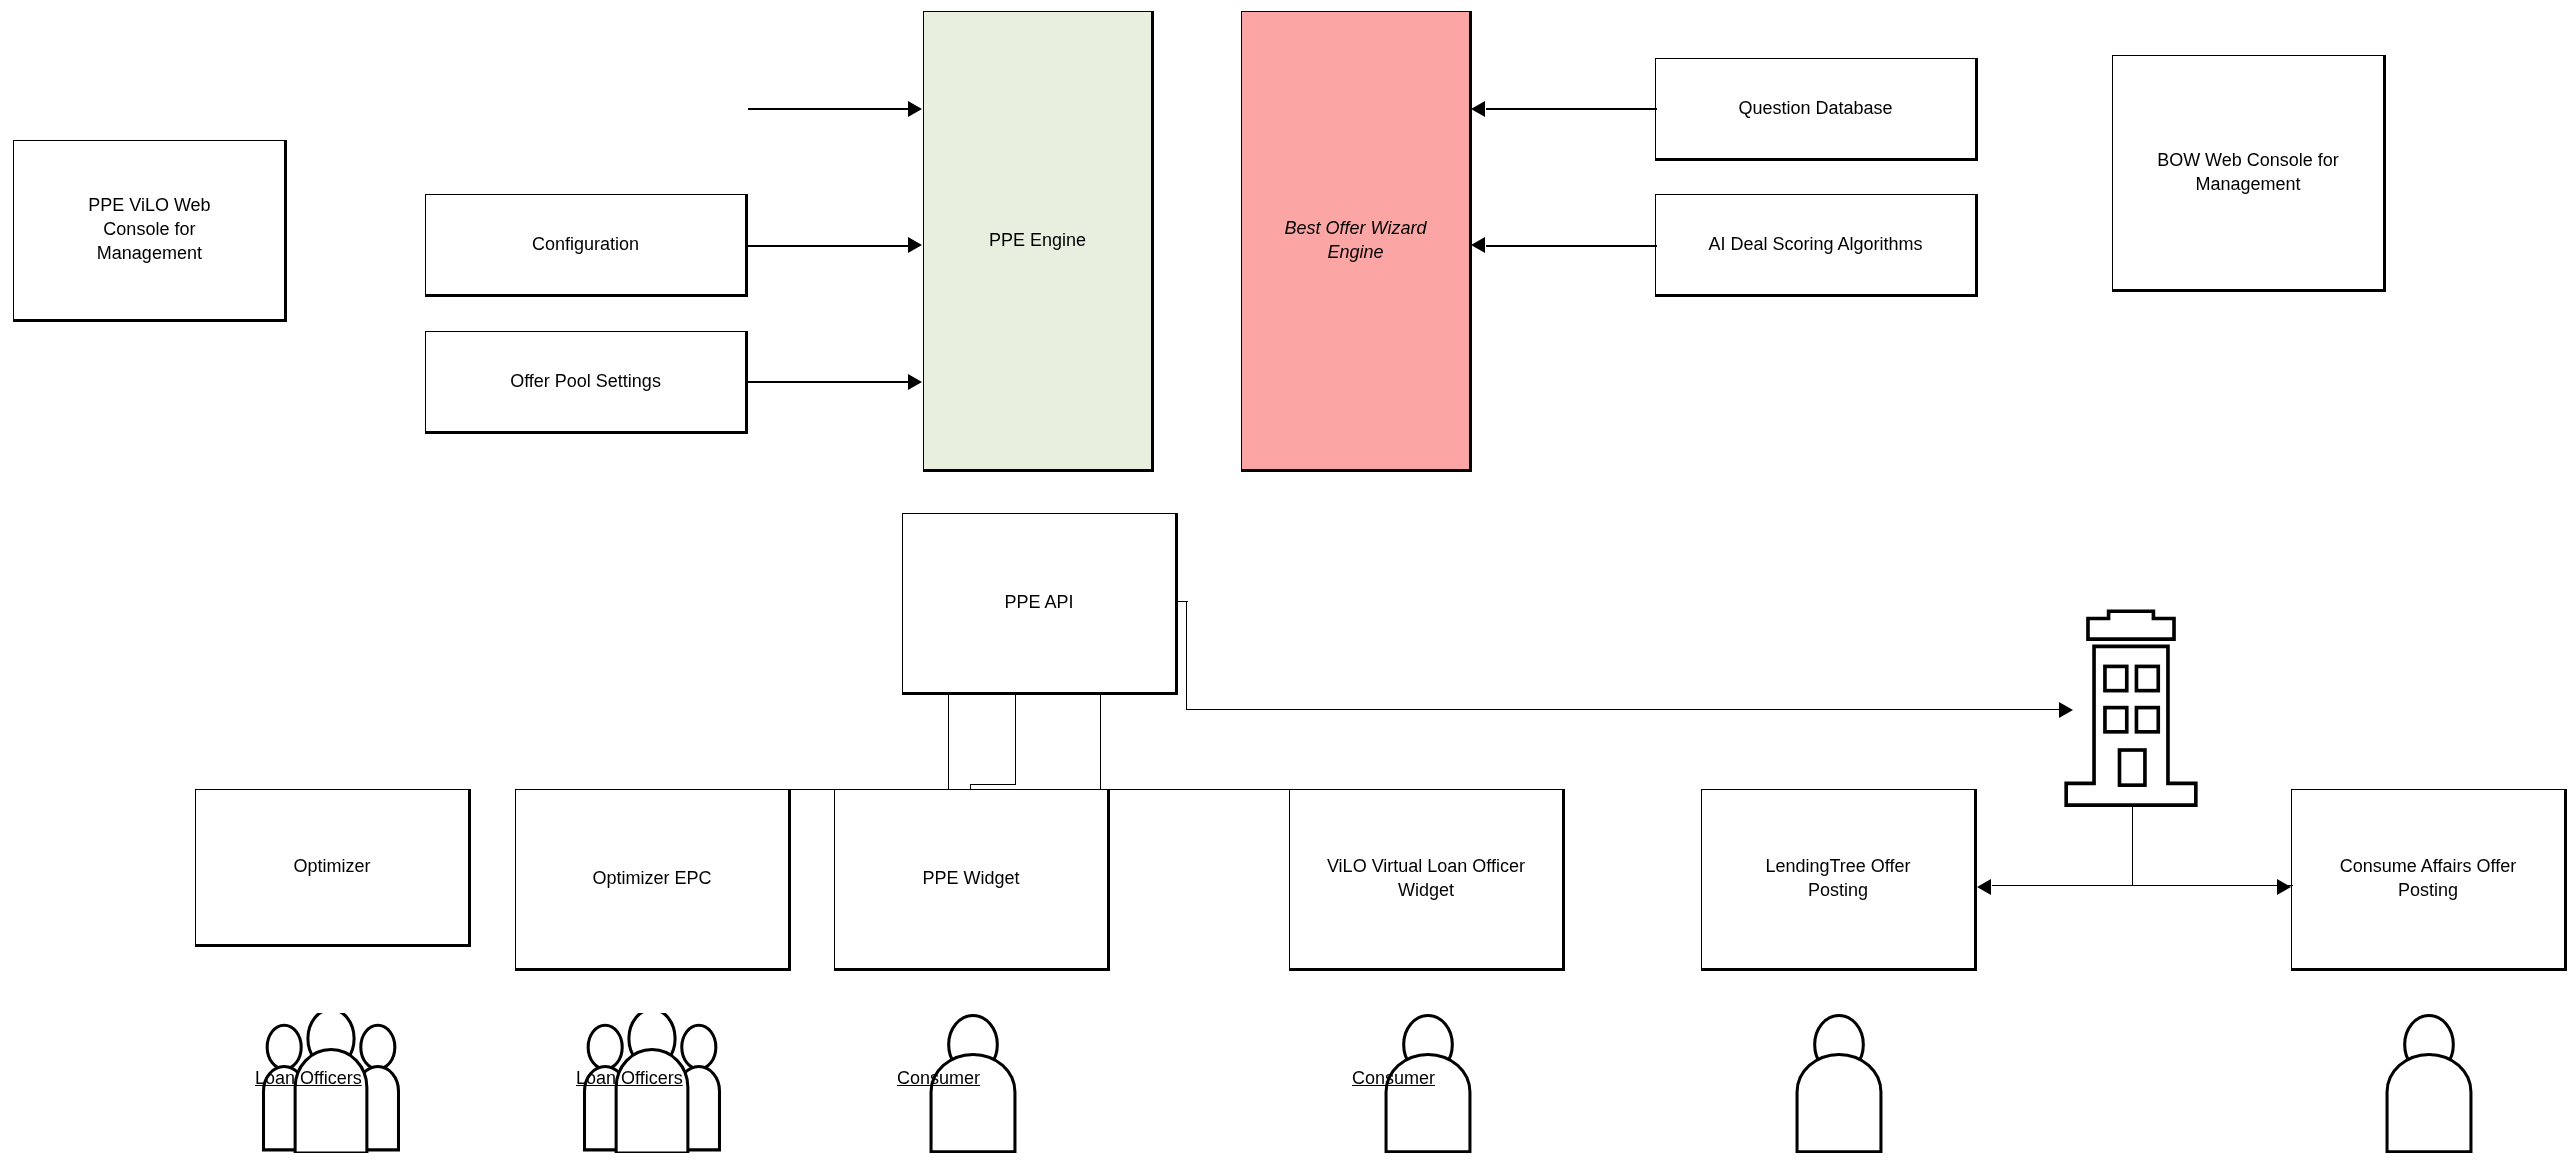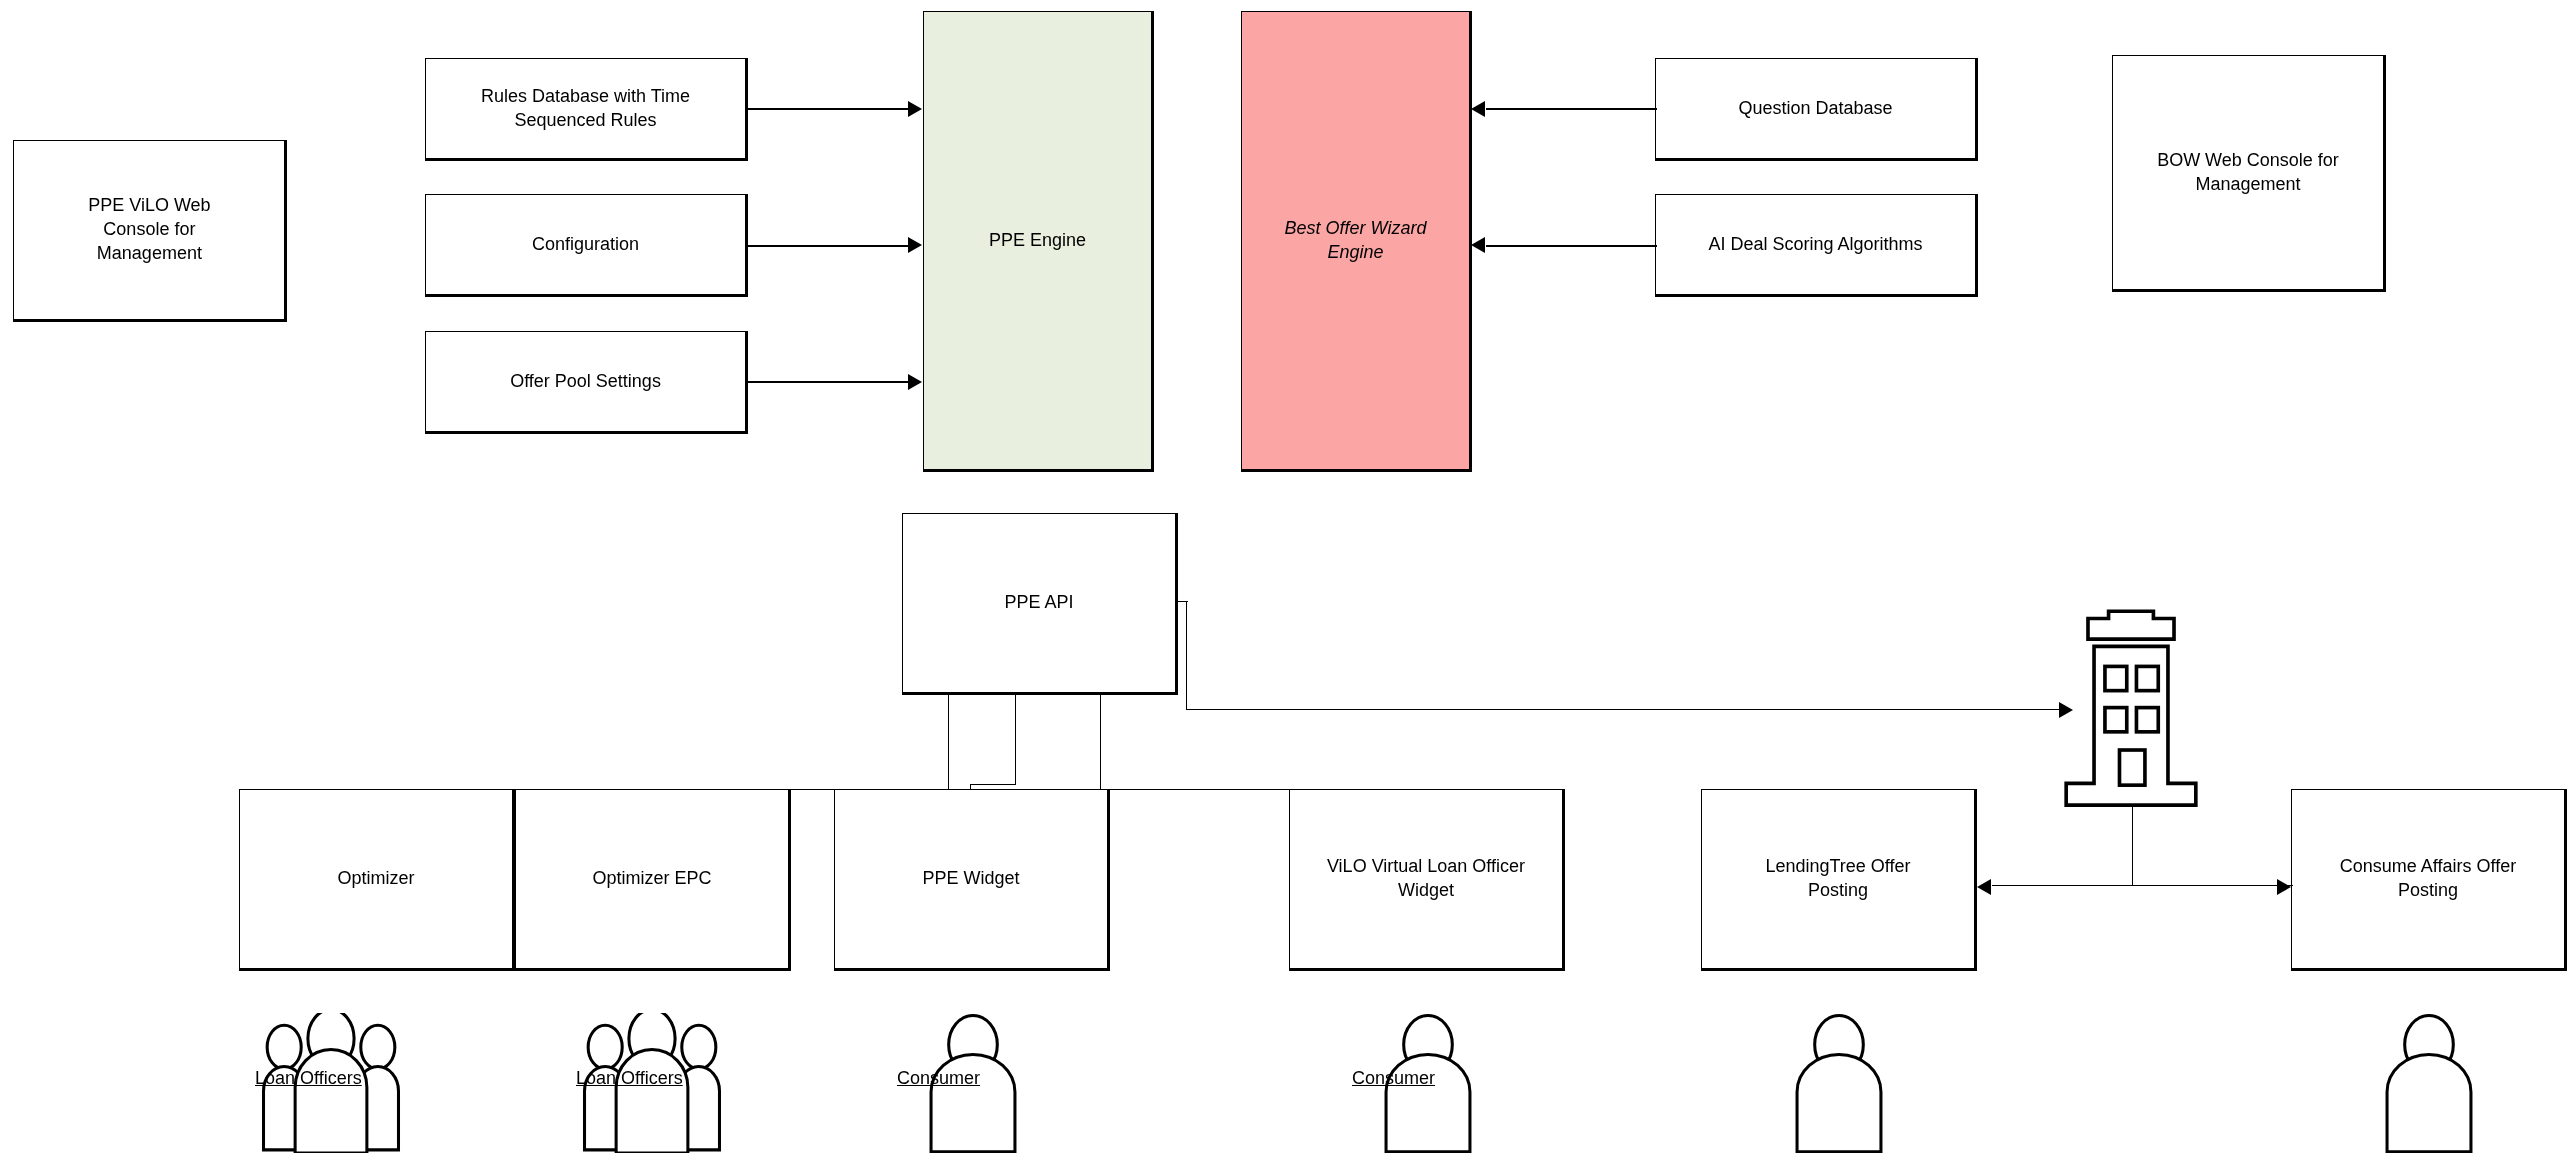--- a/index.html
+++ b/index.html
@@ -71,22 +71,20 @@
 </style>
 </head>
 <body>
 
 <div id="stage">
 
   <div class="box" style="left:13.4px;top:140px;width:274px;height:182px;">PPE ViLO Web
 Console for
 Management</div>
 
-  <div class="box" style="left:425px;top:58px;width:323px;height:103px;">Rules Database with Time
-Sequenced Rules</div>
 
   <div class="box" style="left:425px;top:194px;width:323px;height:103px;">Configuration</div>
 
   <div class="box" style="left:425px;top:331px;width:323px;height:103px;">Offer Pool Settings</div>
 
   <div class="box green" style="left:923px;top:11px;width:231px;height:461px;text-align:center;">PPE Engine</div>
 
   <div class="box blue" style="left:1241px;top:11px;width:231px;height:461px;">Best Offer Wizard
 Engine</div>
 
@@ -128,21 +126,21 @@
   <div class="arrow down" style="left:644px;top:879px;"></div>
 
   <div class="thin hline" style="left:970px;top:784px;width:46px;"></div>
   <div class="thin vline" style="left:970px;top:784px;height:99px;"></div>
   <div class="arrow down" style="left:964px;top:879px;"></div>
 
   <div class="thin hline" style="left:1100px;top:789px;width:331px;"></div>
   <div class="thin vline" style="left:1429px;top:789px;height:94px;"></div>
   <div class="arrow down" style="left:1422px;top:879px;"></div>
 
-  <div class="box" style="left:195px;top:789px;width:276px;height:182px;margin-left:44px;">Optimizer</div>
+  <div class="box" style="left:195px;top:789px;width:276px;height:158px;">Optimizer</div>
 
   <div class="box" style="left:834px;top:789px;width:276px;height:182px;">PPE Widget</div>
 
   <div class="box" style="left:515px;top:789px;width:276px;height:182px;">Optimizer EPC</div>
 
   <div class="box" style="left:1289px;top:789px;width:276px;height:182px;">ViLO Virtual Loan Officer
 Widget</div>
 
   <div class="box" style="left:1701px;top:789px;width:276px;height:182px;">LendingTree Offer
 Posting</div>

